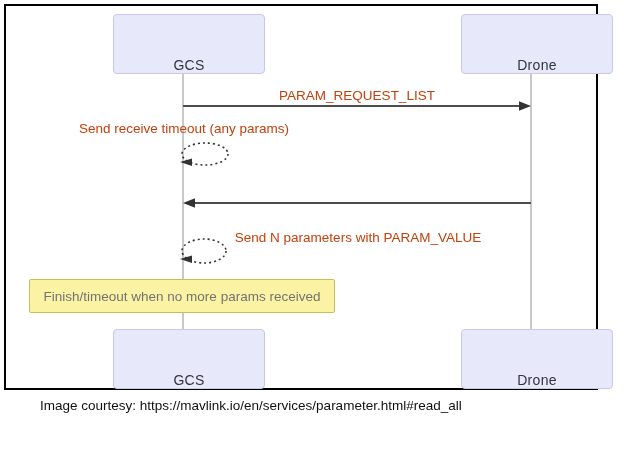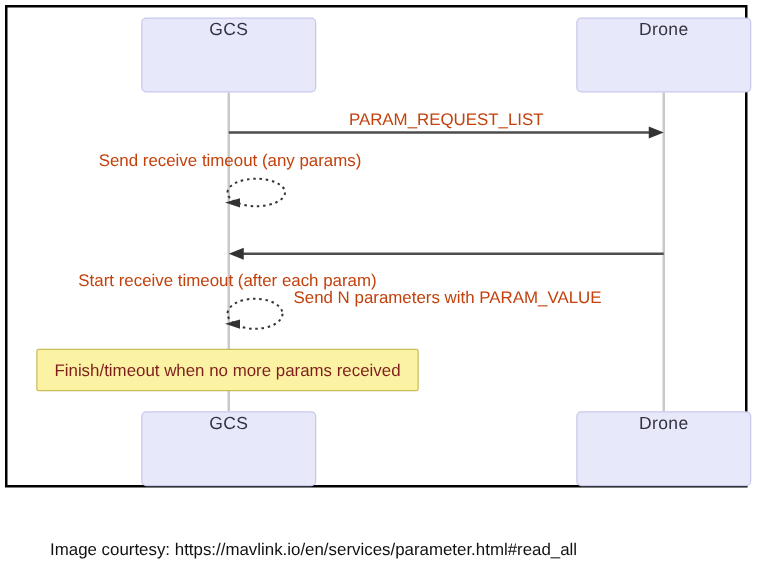--- a/index.html
+++ b/index.html
@@ -23,25 +23,25 @@
 
   
   .lines {
     position: absolute; left: 4px; top: 4px;
     width: 594px; height: 386px;
   }
 
   
   .actor {
     position: absolute;
-    width: 140px; height: 60px;
+    width: 152px; height: 60px;
     background: #e8e8fb;
     border: 1px solid #c7c7ec;
     border-radius: 4px;
-    display: flex; align-items: flex-start; justify-content: center;
+    display: flex; align-items: flex-end; justify-content: center;
     font-size: 14px; font-weight: 500; color: #333340;
     letter-spacing: 0.3px;
   }
   .actor.gcs-top    { left: 107px; top: 8px; }
   .actor.drone-top  { left: 455px; top: 8px; }
   .actor.gcs-bot    { left: 107px; top: 323px; }
   .actor.drone-bot  { left: 455px; top: 323px; }
 
   
   .msg-label {
@@ -57,31 +57,30 @@
 
   
   .note {
     position: absolute;
     left: 23px; top: 273px;
     width: 306px; height: 34px;
     background: #fbf3a3;
     border: 1.5px solid #c9bd5a;
     border-radius: 2px;
     display: flex; align-items: center; justify-content: center;
-    font-size: 13.5px; font-weight: 500; color: #7f1d1d;
+    font-size: 13.5px; font-weight: 500; color: #737373;
     white-space: nowrap;
   }
 
   
   .caption {
     position: absolute;
     left: 40px; top: 398px;
     font-size: 13.5px; color: #111;
     white-space: nowrap;
-    margin-top: 34px;
   }
 </style>
 </head>
 <body>
 
 <div class="stage">
 
   <div class="frame">
 
     <svg class="lines" width="594" height="386" viewBox="0 0 594 386" xmlns="http://www.w3.org/2000/svg">
@@ -111,21 +110,20 @@
     <div class="actor gcs-bot">
       <span>GCS</span>
     </div>
     <div class="actor drone-bot">
       <span>Drone</span>
     </div>
 
     <div class="msg-label lbl-request">PARAM_REQUEST_LIST</div>
     <div class="msg-label lbl-timeout-any">Send receive timeout (any params)</div>
     <div class="msg-label lbl-send-params">Send N parameters with PARAM_VALUE</div>
-    <div class="msg-label lbl-timeout-each">Start receive timeout (after each param)</div>
 
     <div class="note">
       <span>Finish/timeout when no more params received</span>
     </div>
 
   </div>
 
   <div class="caption">Image courtesy: https://mavlink.io/en/services/parameter.html#read_all</div>
 
 </div>

